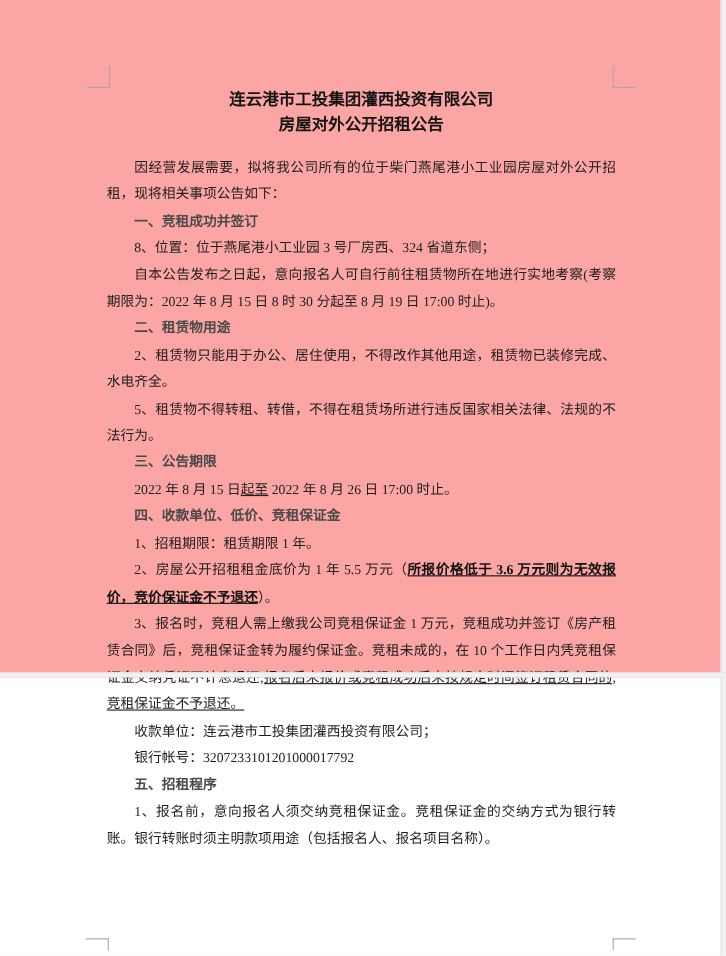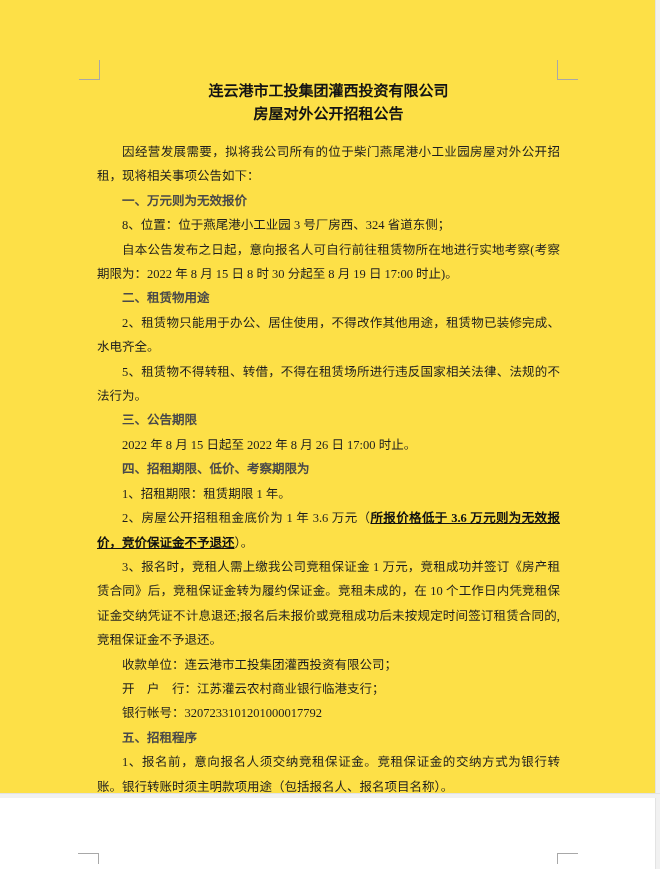--- a/index.html
+++ b/index.html
@@ -3,41 +3,41 @@
 <meta charset="utf-8">
 <style>
   * { margin:0; padding:0; box-sizing:border-box; }
   html,body { width:660px; height:869px; }
   body {
     position:relative;
     background:#ffffff;
     font-family:"Liberation Serif","DejaVu Serif",serif;
     overflow:hidden;
   }
-  .page { position:absolute; left:0; top:0; width:660px; height:798px; background:#fde047; }
+  .page { position:absolute; left:0; top:0; width:660px; height:616px; background:#fca5a5; }
 
   
   .crop { position:absolute; }
   .crop.tl { left:79px;  top:60px;  width:21px; height:20px; border-right:1px solid #a8a8a8; border-bottom:1px solid #a8a8a8; }
   .crop.tr { left:557px; top:60px;  width:21px; height:20px; border-left:1px solid #a8a8a8;  border-bottom:1px solid #a8a8a8; }
   .crop.bl { left:78px;  top:853px; width:21px; height:11px; border-right:1px solid #a8a8a8; border-top:1px solid #a8a8a8; }
   .crop.br { left:557px; top:853px; width:21px; height:11px; border-left:1px solid #a8a8a8;  border-top:1px solid #a8a8a8; }
 
   .content {
     position:absolute; left:97px; top:80px; width:463px;
     color:#1e1e1e; font-size:12.5px; line-height:24.4px;
     text-align:justify;
   }
   .title-block { margin-bottom:14px; }
   .title-line {
     text-align:center; font-weight:bold; font-size:15px; line-height:23px; color:#141414;
   }
   .content p { text-indent:2em; }
   .heading { font-weight:bold; color:#4a4a4a; }
-  .u  { }
+  .u  { text-decoration:underline; }
   .bu { font-weight:bold; text-decoration:underline; color:#111; }
 
   
   .edge-right  { position:absolute; top:0; right:0; width:5px; height:869px; background:#f1f1f1; border-left:1px solid #e3e3e3; }
   .edge-bottom { position:absolute; left:0; bottom:0; width:660px; height:5px; background:#f1f1f1; border-top:1px solid #e3e3e3; }
 </style>
 </head>
 <body>
 
 <div class="page">
@@ -49,37 +49,36 @@
 
   <div class="content">
 
     <div class="title-block">
       <div class="title-line">连云港市工投集团灌西投资有限公司</div>
       <div class="title-line">房屋对外公开招租公告</div>
     </div>
 
     <p>因经营发展需要，拟将我公司所有的位于柴门燕尾港小工业园房屋对外公开招租，现将相关事项公告如下：</p>
 
-    <p class="heading">一、万元则为无效报价</p>
+    <p class="heading">一、竞租成功并签订</p>
     <p>8、位置：位于燕尾港小工业园 3 号厂房西、324 省道东侧；</p>
     <p>自本公告发布之日起，意向报名人可自行前往租赁物所在地进行实地考察(考察期限为：2022 年 8 月 15 日 8 时 30 分起至 8 月 19 日 17:00 时止)。</p>
 
     <p class="heading">二、租赁物用途</p>
     <p>2、租赁物只能用于办公、居住使用，不得改作其他用途，租赁物已装修完成、水电齐全。</p>
     <p>5、租赁物不得转租、转借，不得在租赁场所进行违反国家相关法律、法规的不法行为。</p>
 
     <p class="heading">三、公告期限</p>
     <p><span>2022 年 8 月 15 日</span><span class="u">起至</span><span> 2022 年 8 月 26 日 17:00 时止。</span></p>
 
-    <p class="heading">四、招租期限、低价、考察期限为</p>
+    <p class="heading">四、收款单位、低价、竞租保证金</p>
     <p>1、招租期限：租赁期限 1 年。</p>
-    <p><span>2、房屋公开招租租金底价为 1 年 3.6 万元（</span><span class="bu">所报价格低于 3.6 万元则为无效报价，竞价保证金不予退还</span><span>）。</span></p>
+    <p><span>2、房屋公开招租租金底价为 1 年 5.5 万元（</span><span class="bu">所报价格低于 3.6 万元则为无效报价，竞价保证金不予退还</span><span>）。</span></p>
     <p><span>3、报名时，竞租人需上缴我公司竞租保证金 1 万元，竞租成功并签订《房产租赁合同》后，竞租保证金转为履约保证金。竞租未成的，在 10 个工作日内凭竞租保证金交纳凭证不计息退还;</span><span class="u">报名后未报价或竞租成功后未按规定时间签订租赁合同的,竞租保证金不予退还。</span></p>
     <p>收款单位：连云港市工投集团灌西投资有限公司；</p>
-    <p>开　户　行：江苏灌云农村商业银行临港支行；</p>
     <p><span>银行帐号：</span><span>3207233101201000017792</span></p>
 
     <p class="heading">五、招租程序</p>
     <p>1、报名前，意向报名人须交纳竞租保证金。竞租保证金的交纳方式为银行转账。银行转账时须主明款项用途（包括报名人、报名项目名称）。</p>
 
   </div>
 
   <div class="edge-right"></div>
   <div class="edge-bottom"></div>
 

